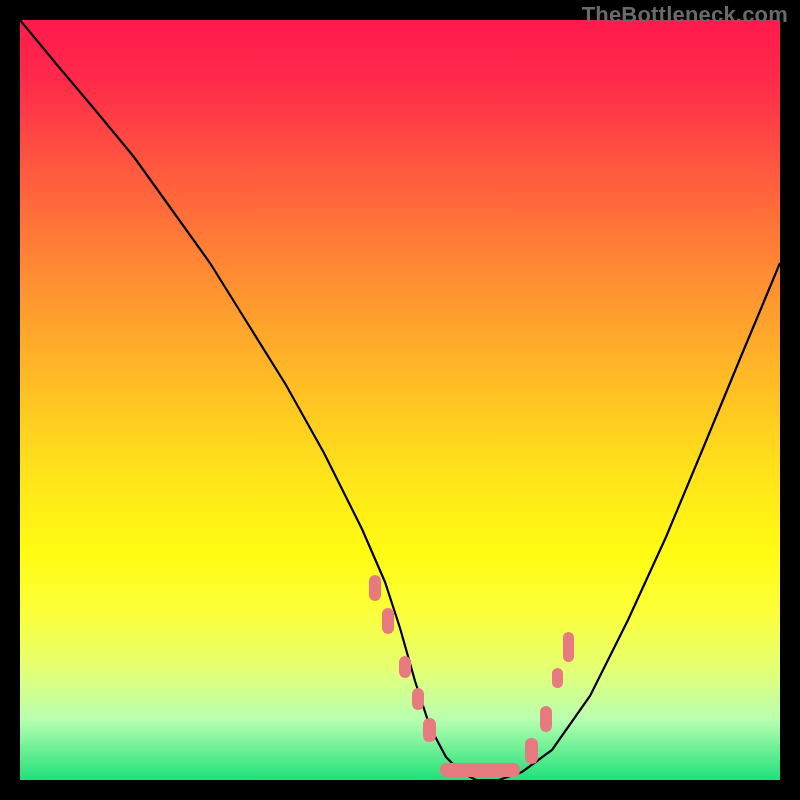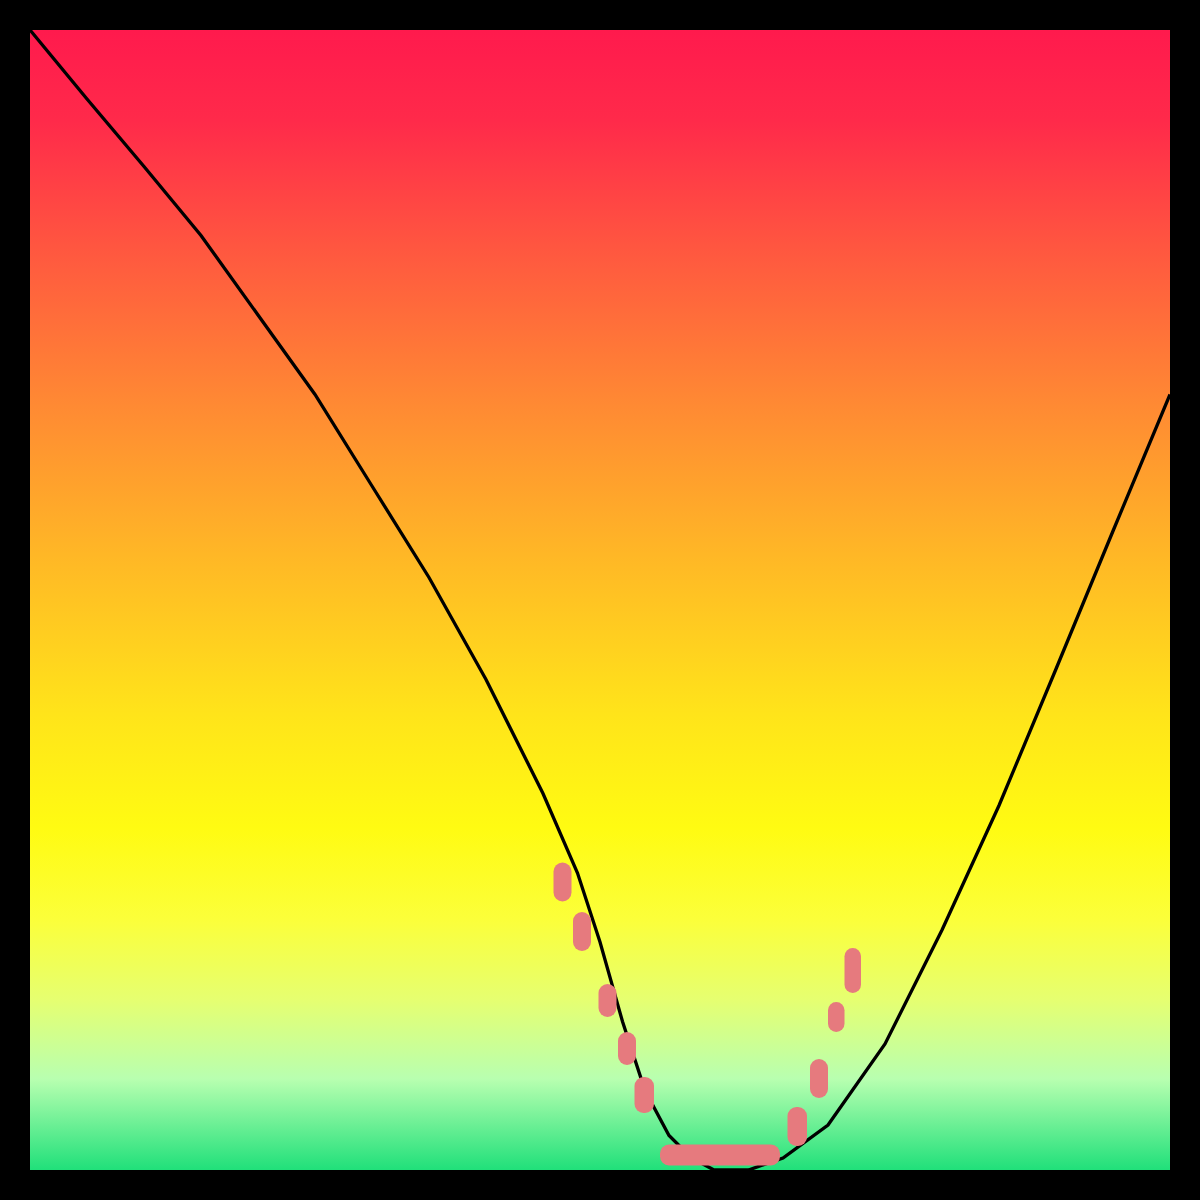--- a/index.html
+++ b/index.html
@@ -112,13 +112,14 @@
     <div class="seg" style="left:420px; top:743px; width:80px; height:14px;"></div>
 
     <div class="seg" style="left:505px; top:718px; width:13px; height:26px;"></div>
     <div class="seg" style="left:520px; top:686px; width:12px; height:26px;"></div>
 
     <div class="seg" style="left:532px; top:648px; width:11px; height:20px;"></div>
     <div class="seg" style="left:543px; top:612px; width:11px; height:30px;"></div>
 
   </div>
 
+  <div class="watermark">TheBottleneck.com</div>
 </div>
 
 </body></html>

